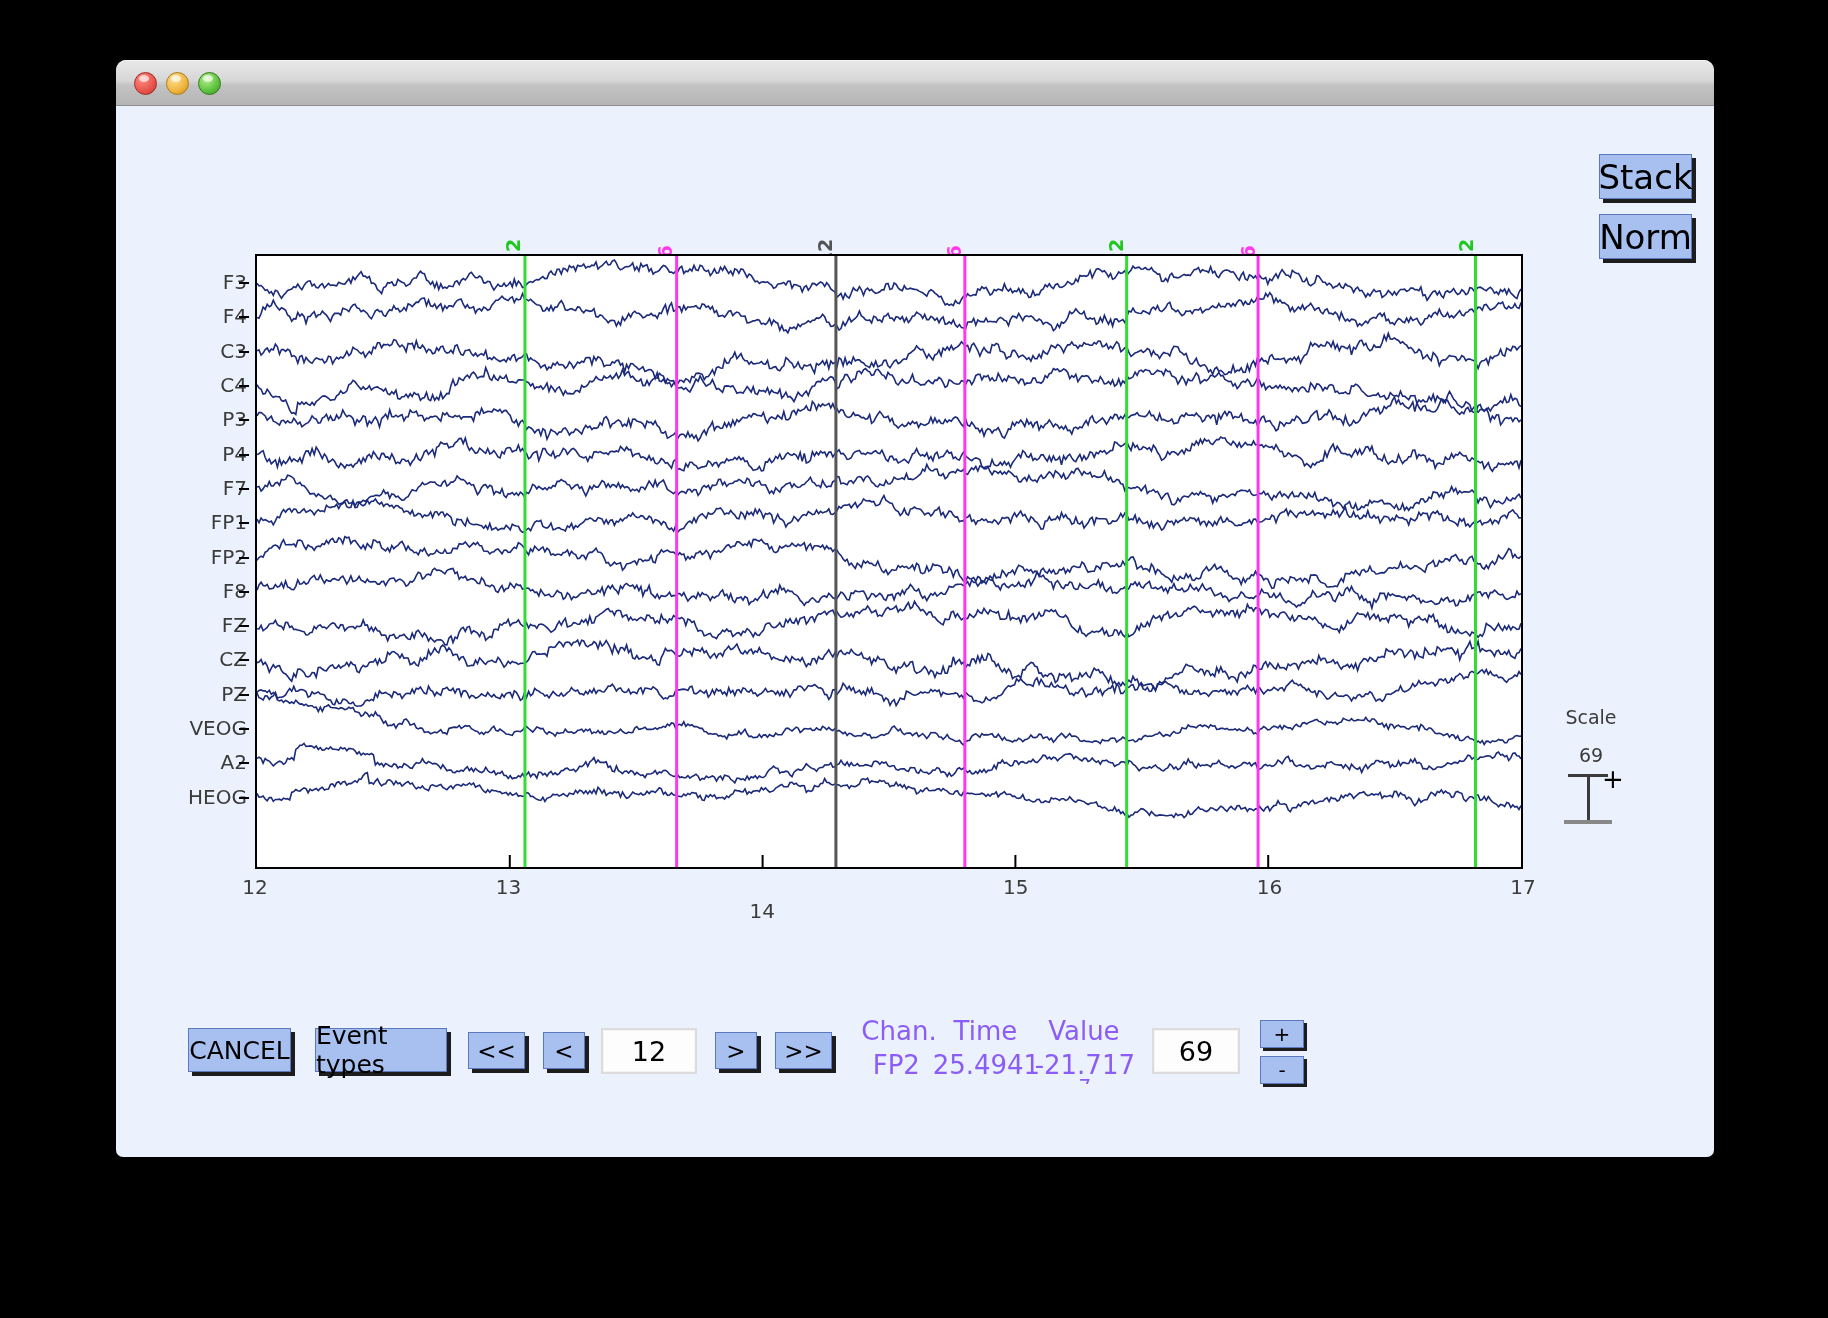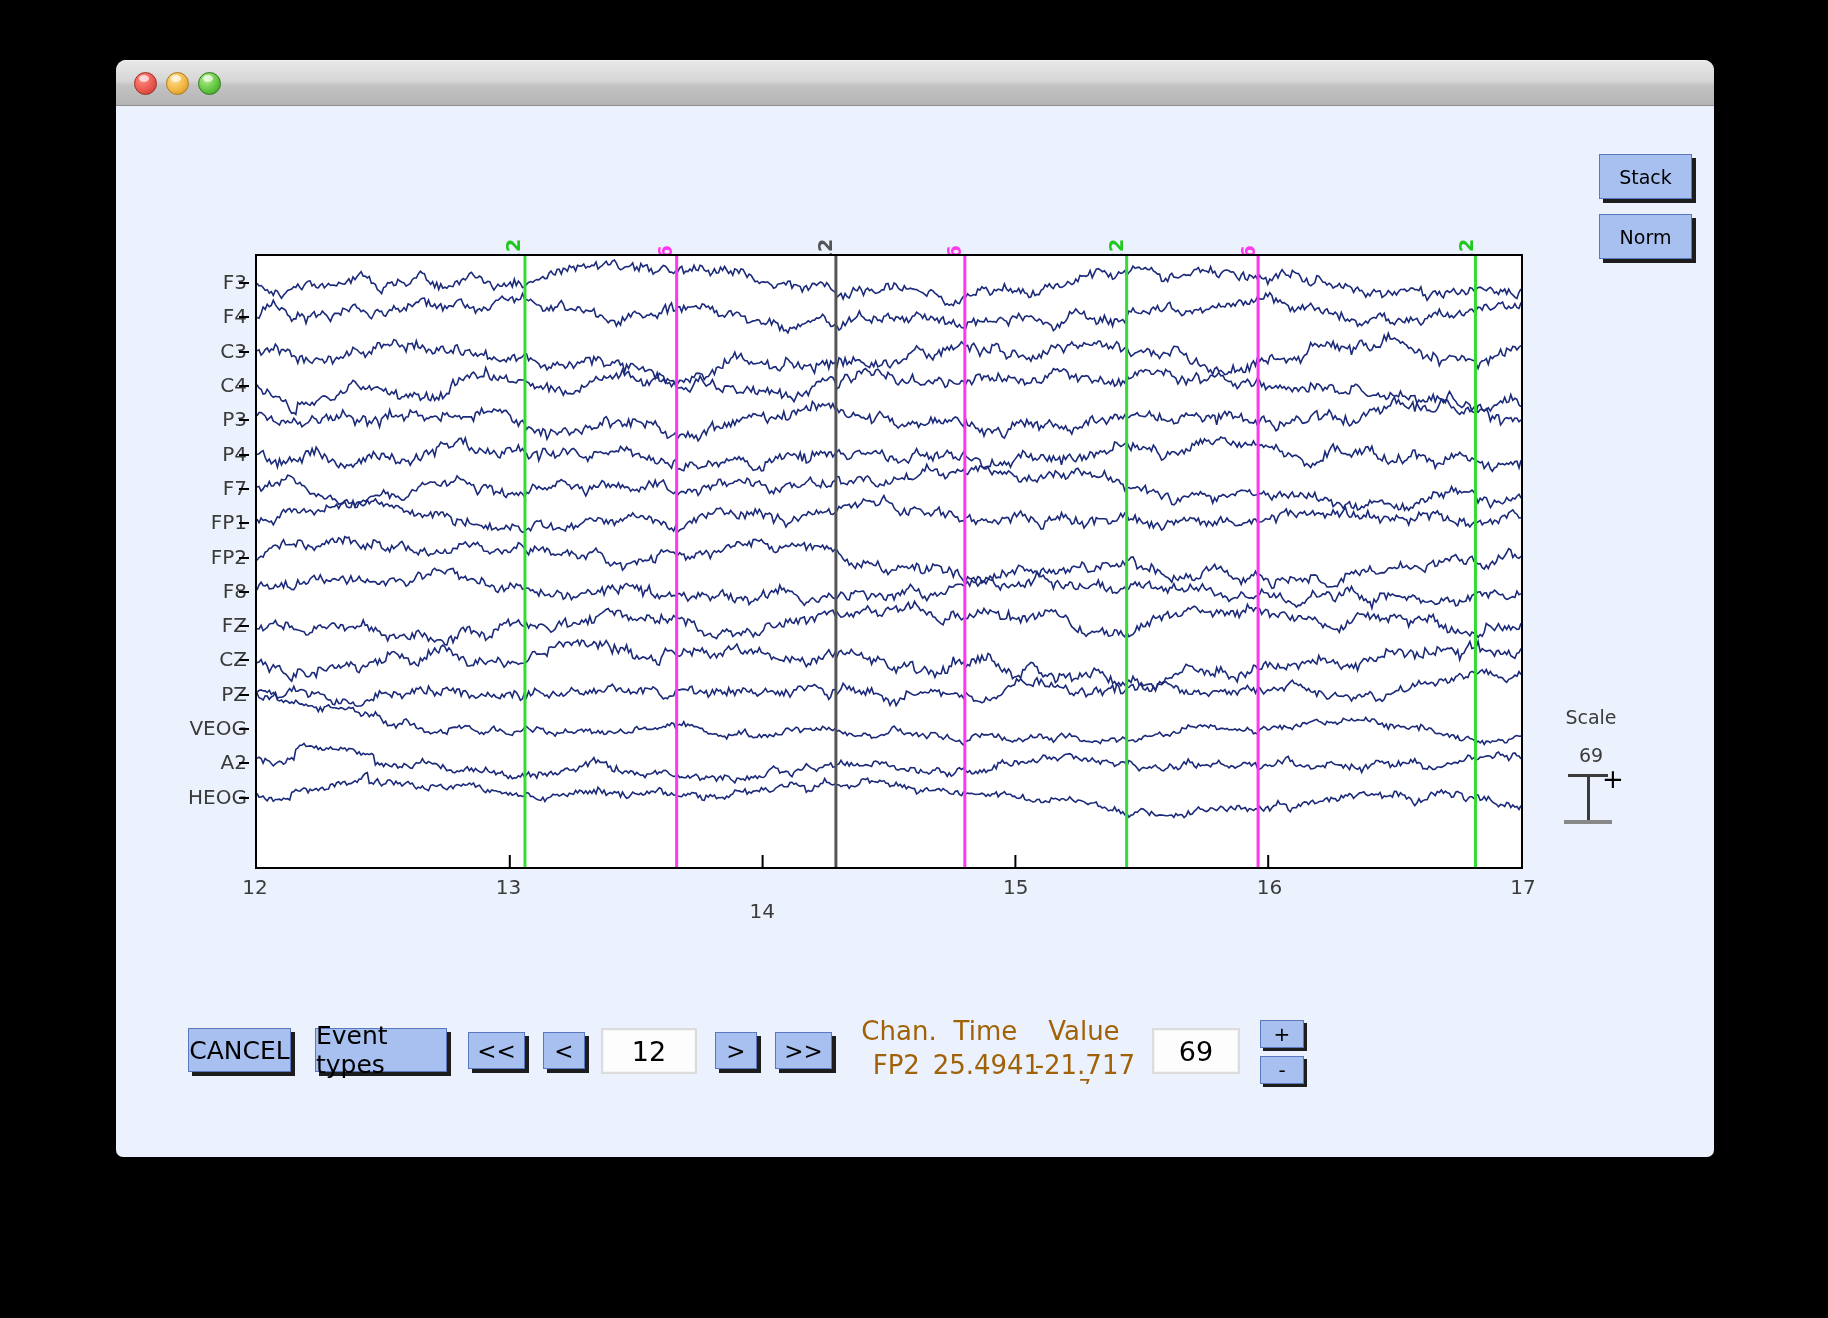--- a/index.html
+++ b/index.html
@@ -247,21 +247,21 @@
     left: 0;
     bottom: 11px;
     width: 100%;
     height: 104px;
   }
   .ctl {
     position: absolute;
     background: #a8c0f0;
     border: 1px solid #5b77bd;
     box-shadow: 4px 4px 0 #1d1d1d;
-    font-size: 19px;
+    font-size: 34px;
     color: #000;
     display: flex;
     align-items: center;
     justify-content: center;
     font-family: "DejaVu Sans", sans-serif;
     cursor: default;
     box-sizing: border-box;
   }
   .txtfield {
     position: absolute;
@@ -283,21 +283,21 @@
   #fld-page   { left: 485px; top: 26px; width: 96px;  height: 46px; }
   #btn-next   { left: 599px; top: 30px; width: 42px;  height: 37px; font-size: 23px; }
   #btn-flast  { left: 659px; top: 30px; width: 57px;  height: 37px; font-size: 23px; }
 
   .readout {
     position: absolute;
     left: 744px;
     top: 14px;
     width: 275px;
     font-family: "DejaVu Sans", sans-serif;
-    color: #a16207;
+    color: #8b5cf6;
   }
   .readout-row {
     display: flex;
     justify-content: space-between;
     font-size: 26px;
   }
   .readout-row.head { margin-bottom: 4px; }
   .rd-chan { width: 84px; text-align: center; }
   .rd-time { width: 102px; text-align: center; }
   .rd-val  { width: 110px; text-align: center; position: relative; }

